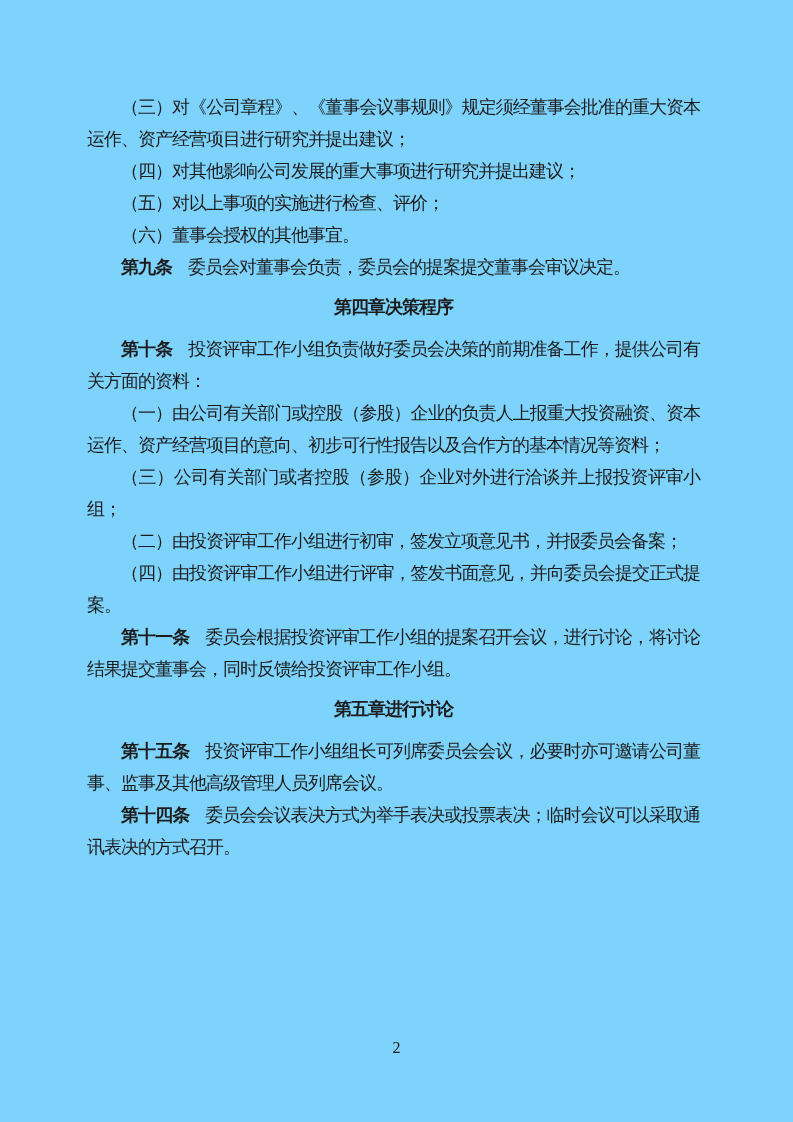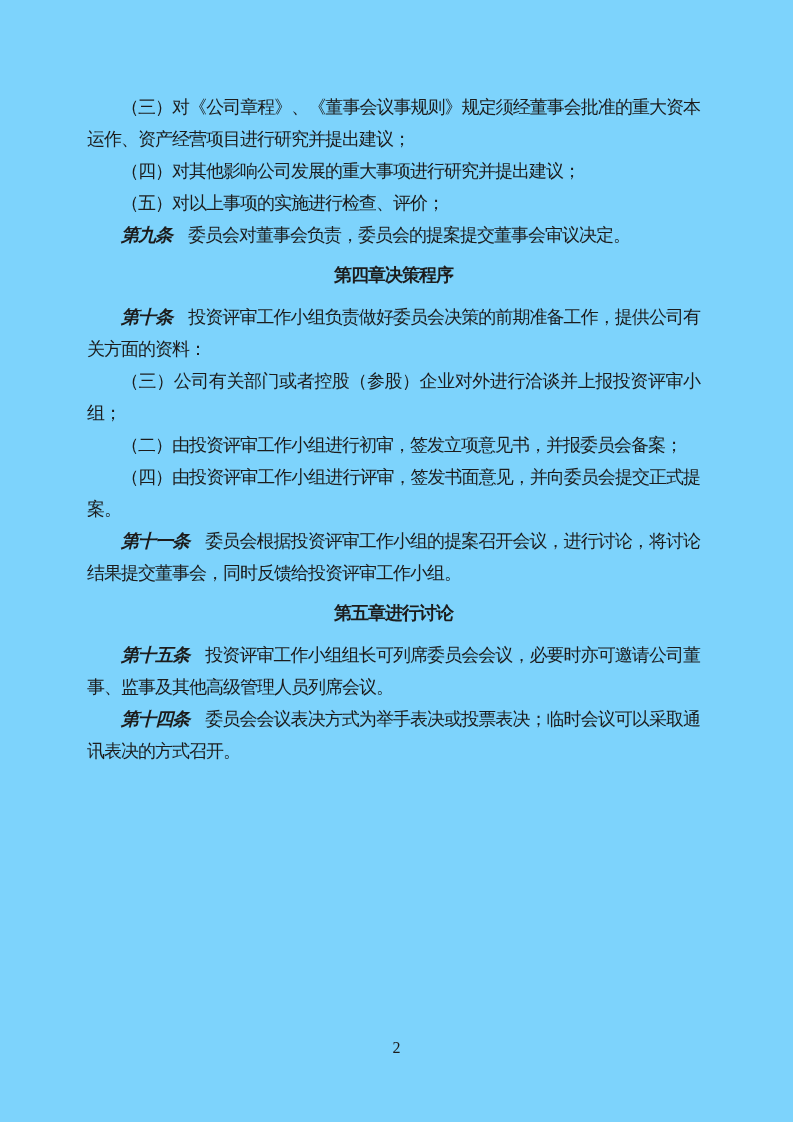--- a/index.html
+++ b/index.html
@@ -27,21 +27,20 @@
     font-size: 18px;
     line-height: 32px;
     letter-spacing: -1px;
     text-align: justify;
     text-indent: 34px;
     font-weight: 400;
   }
   .article-no {
     font-weight: 700;
     margin-right: 16px;
-    font-style: italic;
   }
   .chapter {
     margin: 8px 0 10px 0;
     font-size: 18px;
     line-height: 32px;
     letter-spacing: -1px;
     font-weight: 700;
     text-align: center;
     text-indent: 0;
   }
@@ -59,23 +58,25 @@
   }
 </style>
 </head>
 <body>
 
 <div class="page">
   <div class="content">
       <p class="para"><span>（三）对《公司章程》、《董事会议事规则》规定须经董事会批准的重大资本运作、资产经营项目进行研究并提出建议；</span></p>
       <p class="para"><span>（四）对其他影响公司发展的重大事项进行研究并提出建议；</span></p>
       <p class="para"><span>（五）对以上事项的实施进行检查、评价；</span></p>
+      <p class="para"><span>（六）董事会授权的其他事宜。</span></p>
       <p class="para"><b class="article-no">第九条</b><span>委员会对董事会负责，委员会的提案提交董事会审议决定。</span></p>
       <h2 class="chapter"><span>第四章</span><span class="chapter-title">决策程序</span></h2>
       <p class="para"><b class="article-no">第十条</b><span>投资评审工作小组负责做好委员会决策的前期准备工作，提供公司有关方面的资料：</span></p>
+      <p class="para"><span>（一）由公司有关部门或控股（参股）企业的负责人上报重大投资融资、资本运作、资产经营项目的意向、初步可行性报告以及合作方的基本情况等资料；</span></p>
       <p class="para"><span>（三）公司有关部门或者控股（参股）企业对外进行洽谈并上报投资评审小组；</span></p>
       <p class="para"><span>（二）由投资评审工作小组进行初审，签发立项意见书，并报委员会备案；</span></p>
       <p class="para"><span>（四）由投资评审工作小组进行评审，签发书面意见，并向委员会提交正式提案。</span></p>
       <p class="para"><b class="article-no">第十一条</b><span>委员会根据投资评审工作小组的提案召开会议，进行讨论，将讨论结果提交董事会，同时反馈给投资评审工作小组。</span></p>
       <h2 class="chapter"><span>第五章</span><span class="chapter-title">进行讨论</span></h2>
       <p class="para"><b class="article-no">第十五条</b><span>投资评审工作小组组长可列席委员会会议，必要时亦可邀请公司董事、监事及其他高级管理人员列席会议。</span></p>
       <p class="para"><b class="article-no">第十四条</b><span>委员会会议表决方式为举手表决或投票表决；临时会议可以采取通讯表决的方式召开。</span></p>
     </div>
   <div class="page-number">2</div>
 </div>

